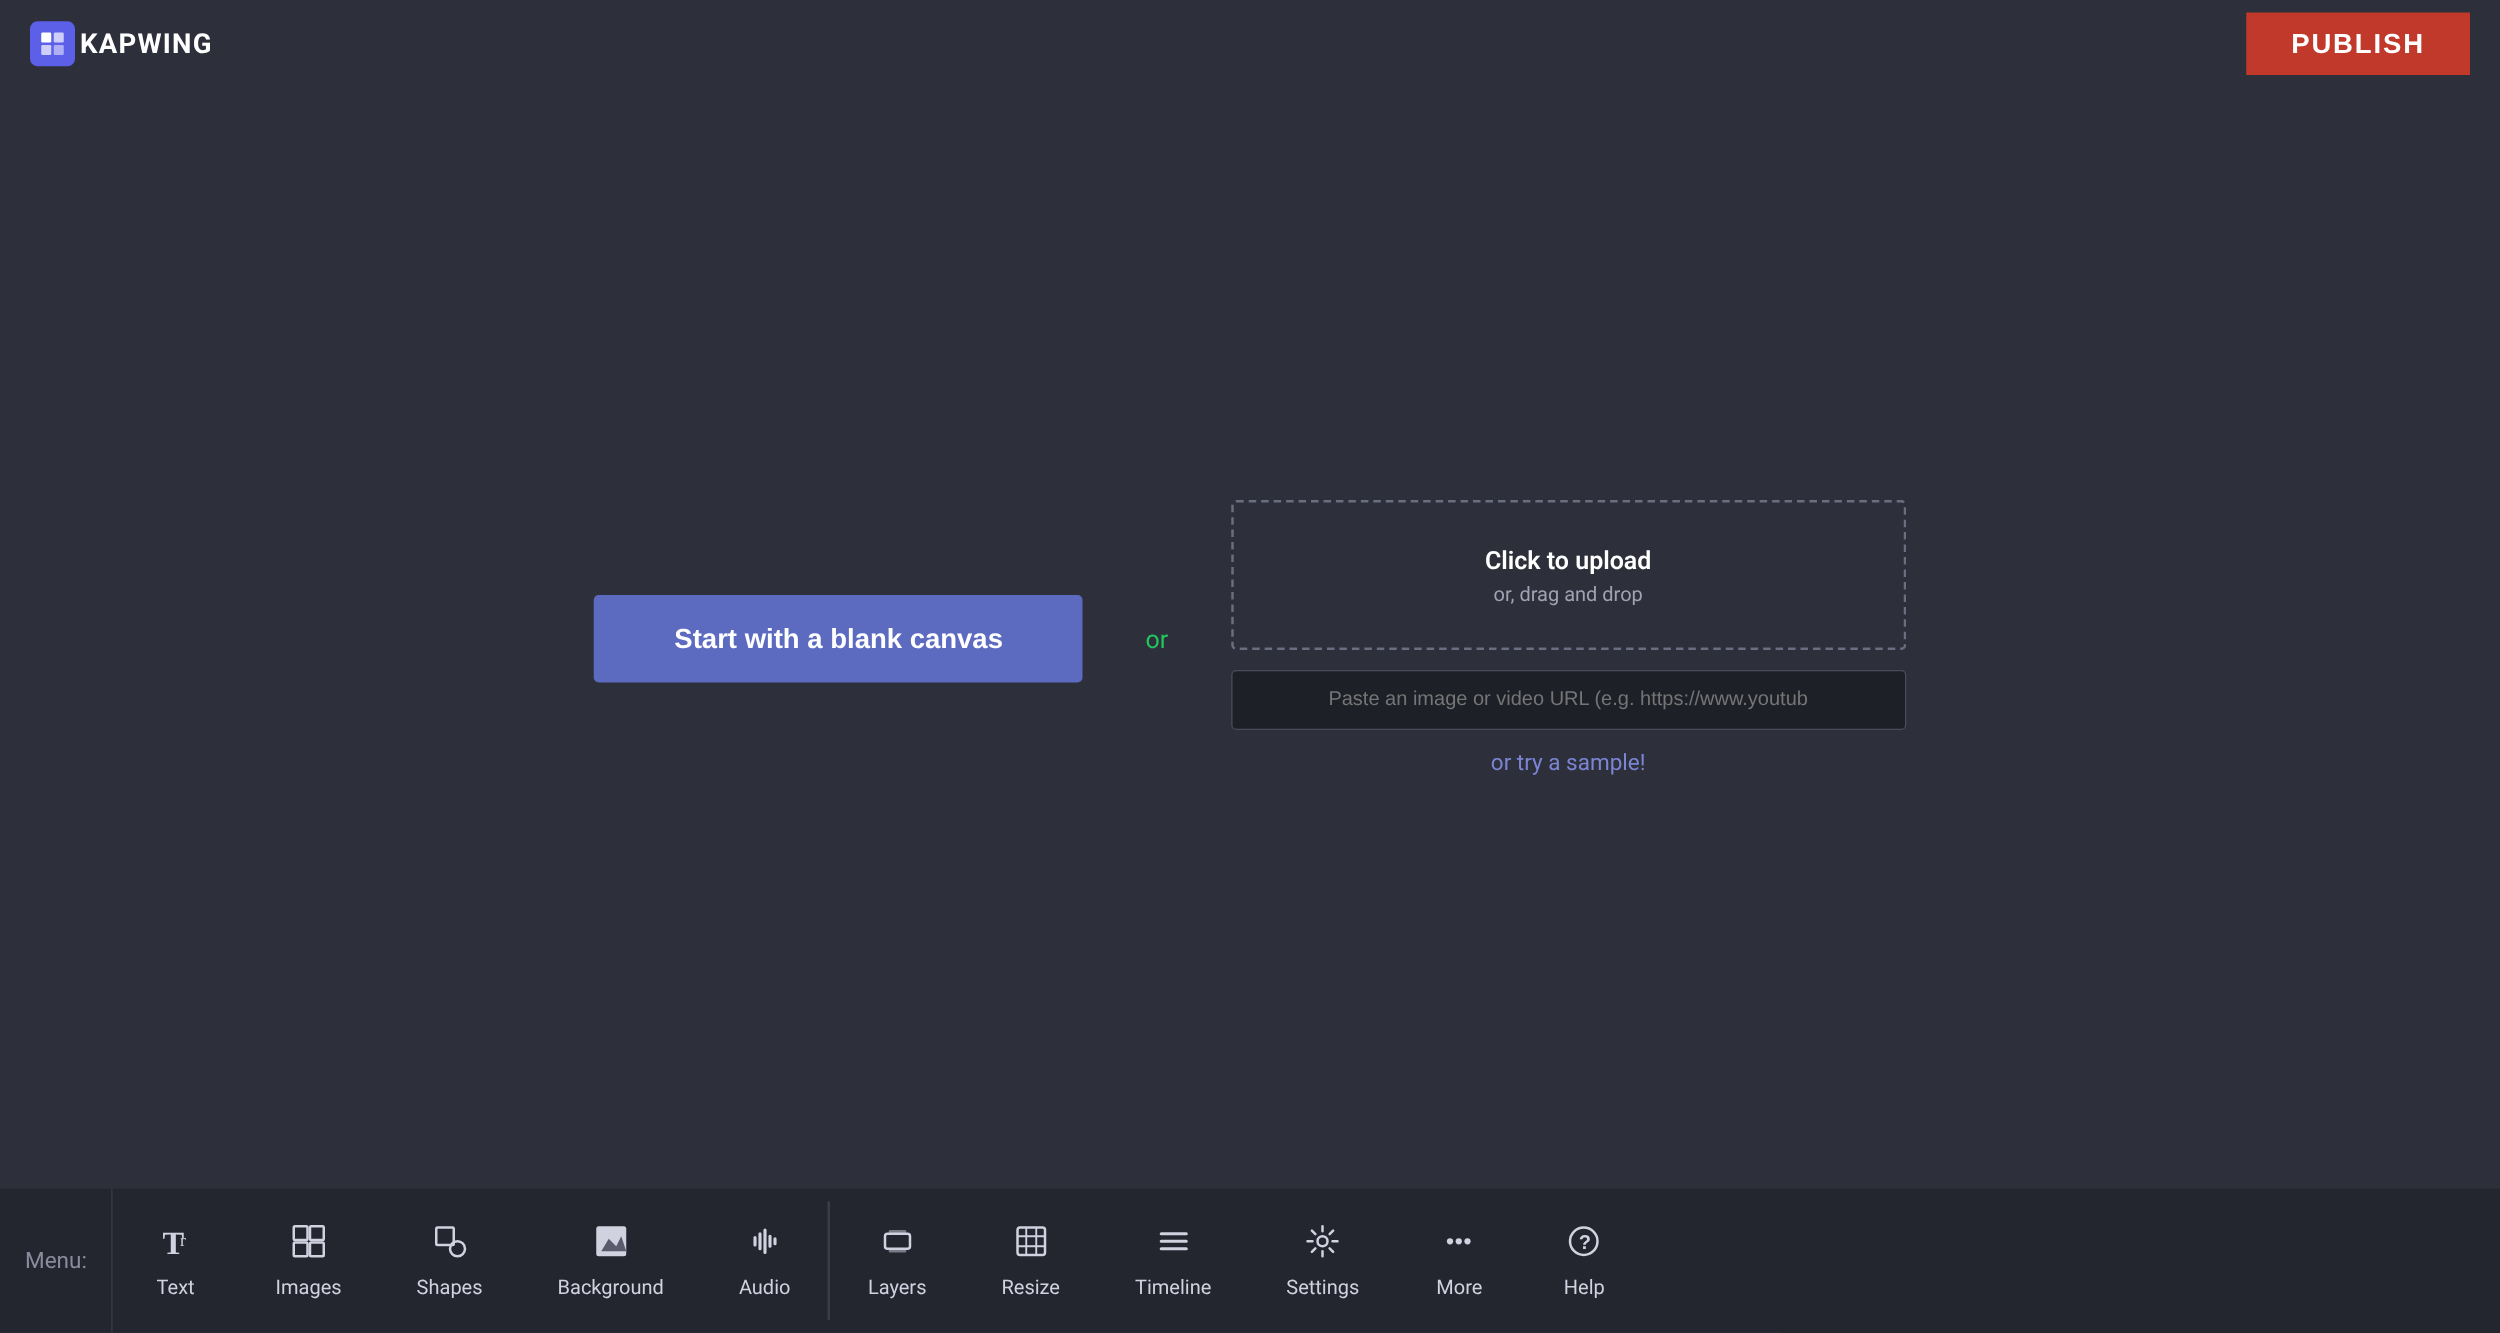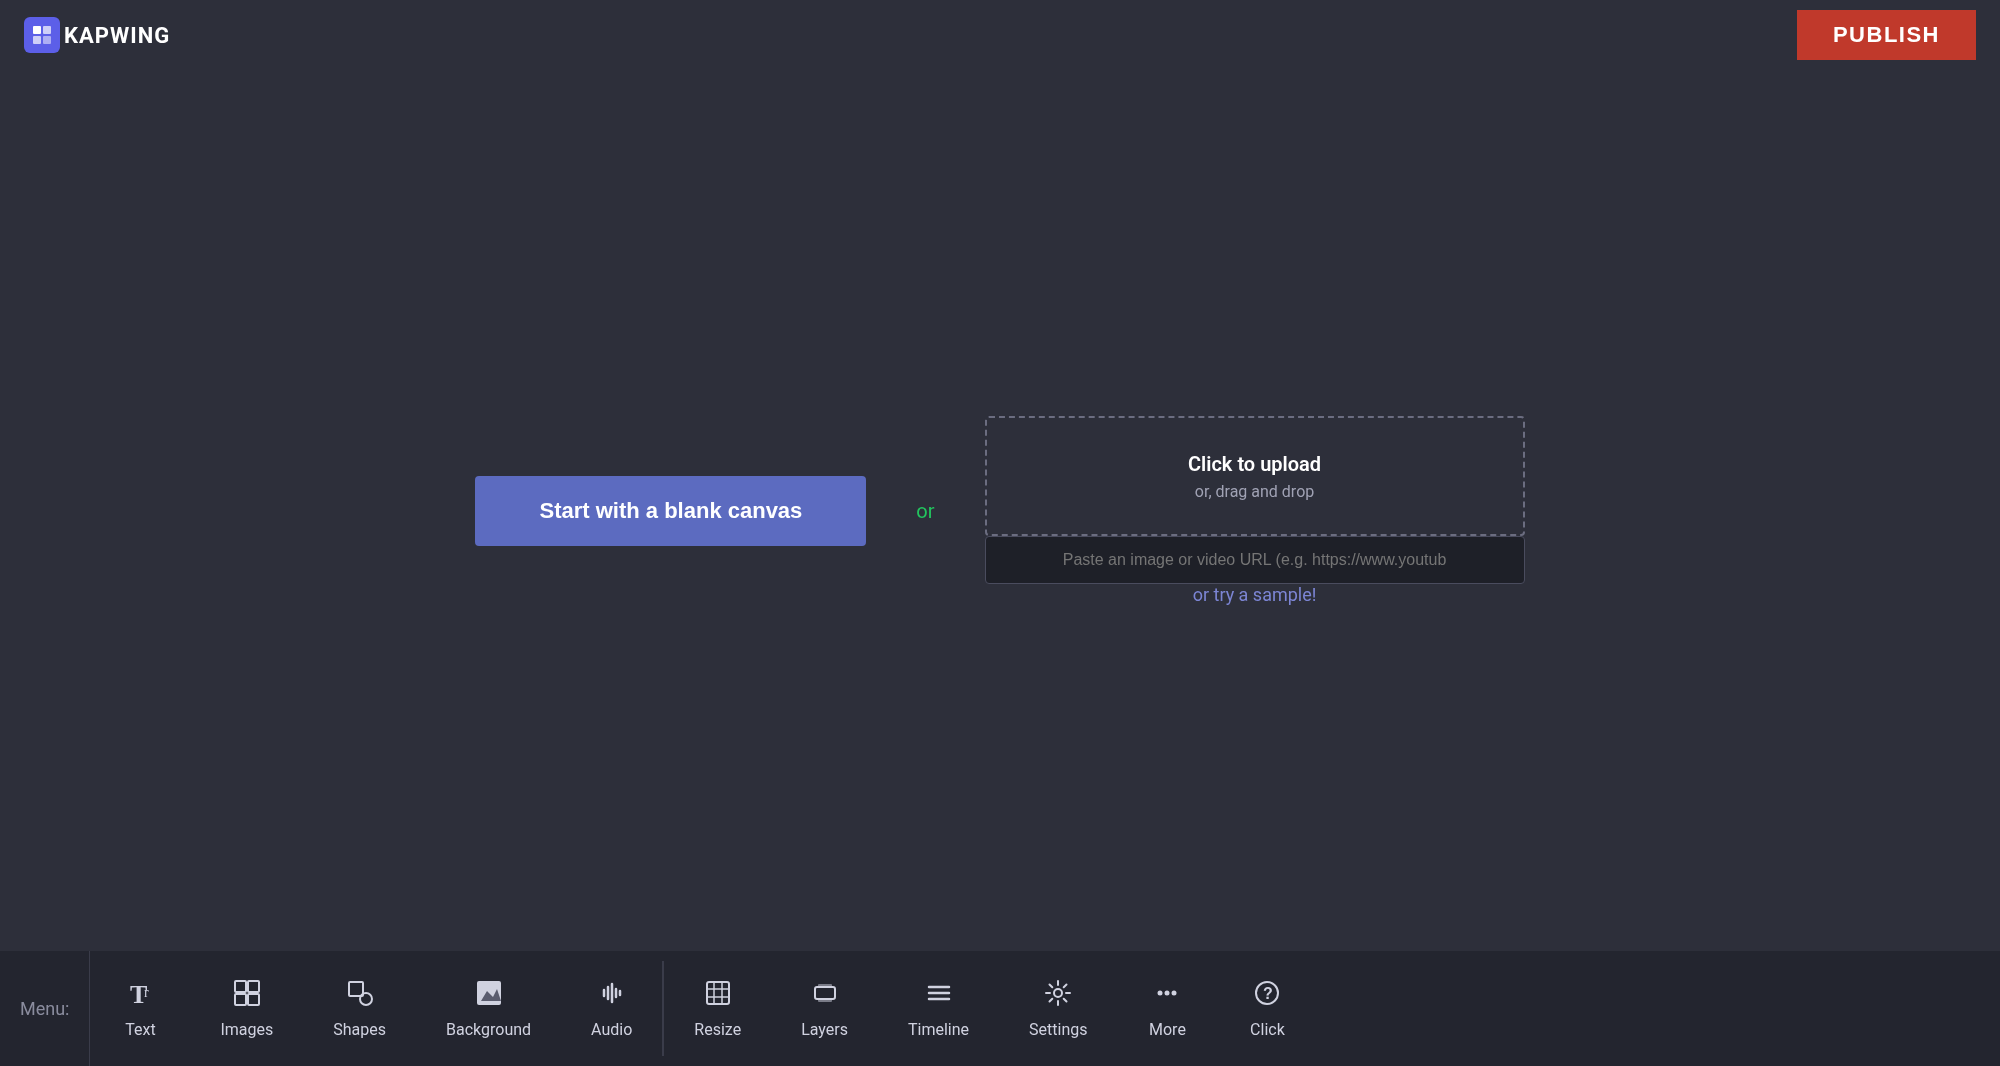--- a/index.html
+++ b/index.html
@@ -101,20 +101,21 @@
     }
 
     #or-divider {
       color: #22c55e;
       font-size: 20px;
     }
 
     #upload-section {
       display: flex;
       flex-direction: column;
+      gap: 16px;
       align-items: center;
     }
 
     #upload-drop-zone {
       width: 540px;
       height: 120px;
       border: 2px dashed #6b6d80;
       border-radius: 4px;
       display: flex;
       flex-direction: column;
@@ -290,35 +291,35 @@
       </div>
       <div class="toolbar-item">
         <div class="toolbar-icon"><svg width="28" height="28" viewBox="0 0 28 28" fill="none">
             <path d="M10 8 L10 20 M14 5 L14 23 M18 10 L18 18 M6 11 L6 17 M22 12 L22 16" stroke="#d0d2e0" stroke-width="2.5" stroke-linecap="round"></path>
           </svg></div>
         <div class="toolbar-label">Audio</div>
       </div>
       <div class="toolbar-divider"></div>
       <div class="toolbar-item">
         <div class="toolbar-icon"><svg width="28" height="28" viewBox="0 0 28 28" fill="none">
-            <rect x="3" y="3" width="22" height="22" rx="2" stroke="#d0d2e0" stroke-width="2"></rect>
-            <path d="M3 10 L25 10 M3 18 L25 18 M10 3 L10 25 M18 3 L18 25" stroke="#d0d2e0" stroke-width="1.5"></path>
-          </svg></div>
-        <div class="toolbar-label">Resize</div>
-      </div>
-      <div class="toolbar-item">
-        <div class="toolbar-icon"><svg width="28" height="28" viewBox="0 0 28 28" fill="none">
             <rect x="4" y="8" width="20" height="12" rx="2" stroke="#d0d2e0" stroke-width="2"></rect>
             <rect x="7" y="5" width="14" height="3" rx="1" fill="#d0d2e0" opacity="0.5"></rect>
             <rect x="7" y="20" width="14" height="3" rx="1" fill="#d0d2e0" opacity="0.5"></rect>
           </svg></div>
         <div class="toolbar-label">Layers</div>
       </div>
       <div class="toolbar-item">
         <div class="toolbar-icon"><svg width="28" height="28" viewBox="0 0 28 28" fill="none">
+            <rect x="3" y="3" width="22" height="22" rx="2" stroke="#d0d2e0" stroke-width="2"></rect>
+            <path d="M3 10 L25 10 M3 18 L25 18 M10 3 L10 25 M18 3 L18 25" stroke="#d0d2e0" stroke-width="1.5"></path>
+          </svg></div>
+        <div class="toolbar-label">Resize</div>
+      </div>
+      <div class="toolbar-item">
+        <div class="toolbar-icon"><svg width="28" height="28" viewBox="0 0 28 28" fill="none">
             <path d="M4 8 L24 8 M4 14 L24 14 M4 20 L24 20" stroke="#d0d2e0" stroke-width="2.5" stroke-linecap="round"></path>
           </svg></div>
         <div class="toolbar-label">Timeline</div>
       </div>
       <div class="toolbar-item">
         <div class="toolbar-icon"><svg width="28" height="28" viewBox="0 0 28 28" fill="none">
             <circle cx="14" cy="14" r="4" stroke="#d0d2e0" stroke-width="2"></circle>
             <path d="M14 2 L14 6 M14 22 L14 26 M2 14 L6 14 M22 14 L26 14 M5.5 5.5 L8.3 8.3 M19.7 19.7 L22.5 22.5 M5.5 22.5 L8.3 19.7 M19.7 8.3 L22.5 5.5" stroke="#d0d2e0" stroke-width="2" stroke-linecap="round"></path>
           </svg></div>
         <div class="toolbar-label">Settings</div>
@@ -329,16 +330,16 @@
             <circle cx="14" cy="14" r="2.5" fill="#d0d2e0"></circle>
             <circle cx="21" cy="14" r="2.5" fill="#d0d2e0"></circle>
           </svg></div>
         <div class="toolbar-label">More</div>
       </div>
       <div class="toolbar-item">
         <div class="toolbar-icon"><svg width="28" height="28" viewBox="0 0 28 28" fill="none">
             <circle cx="14" cy="14" r="11" stroke="#d0d2e0" stroke-width="2"></circle>
             <text x="10" y="20" font-size="16" font-weight="700" fill="#d0d2e0" font-family="sans-serif">?</text>
           </svg></div>
-        <div class="toolbar-label">Click</div>
+        <div class="toolbar-label">Help</div>
       </div>
     </div>
 </div>
 
 </body></html>

